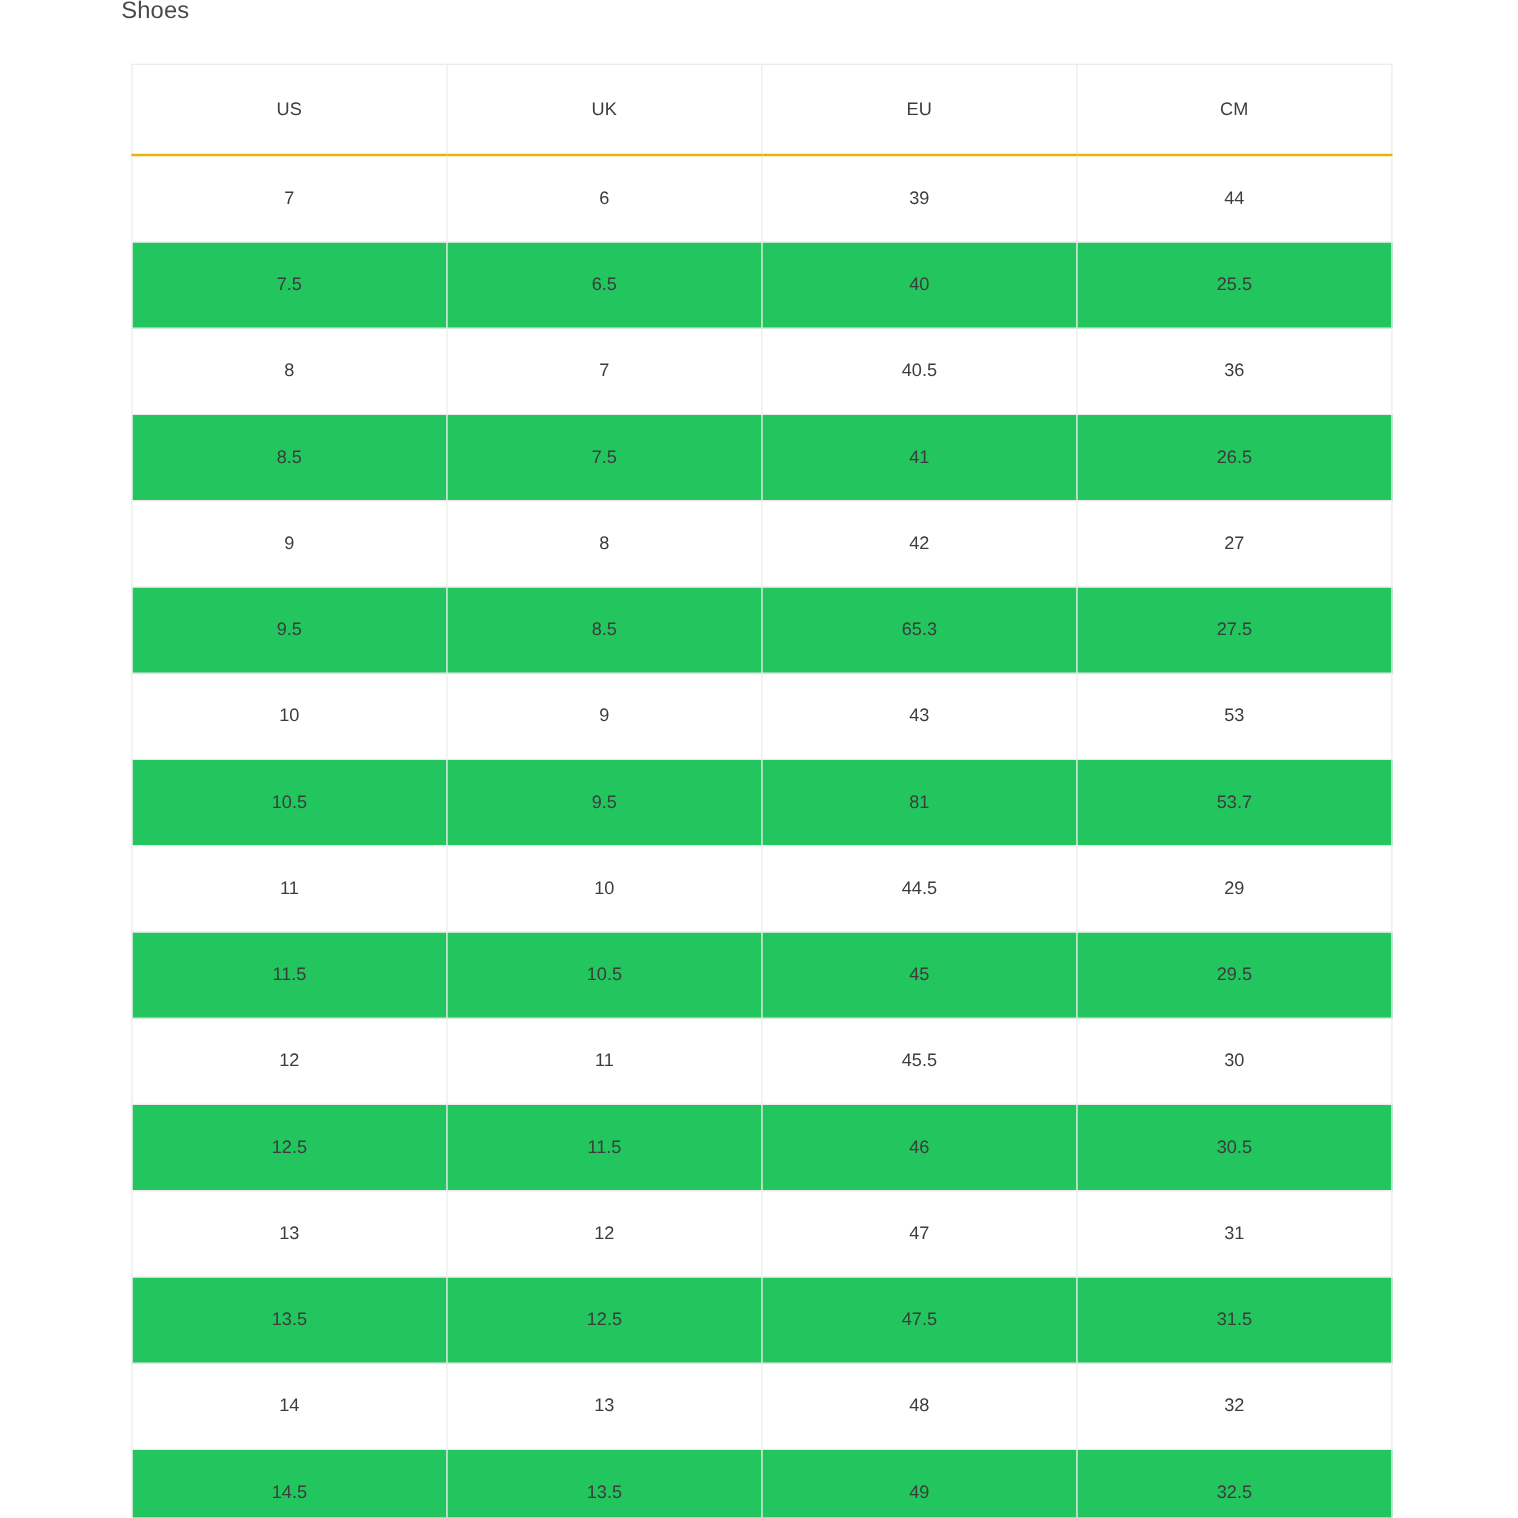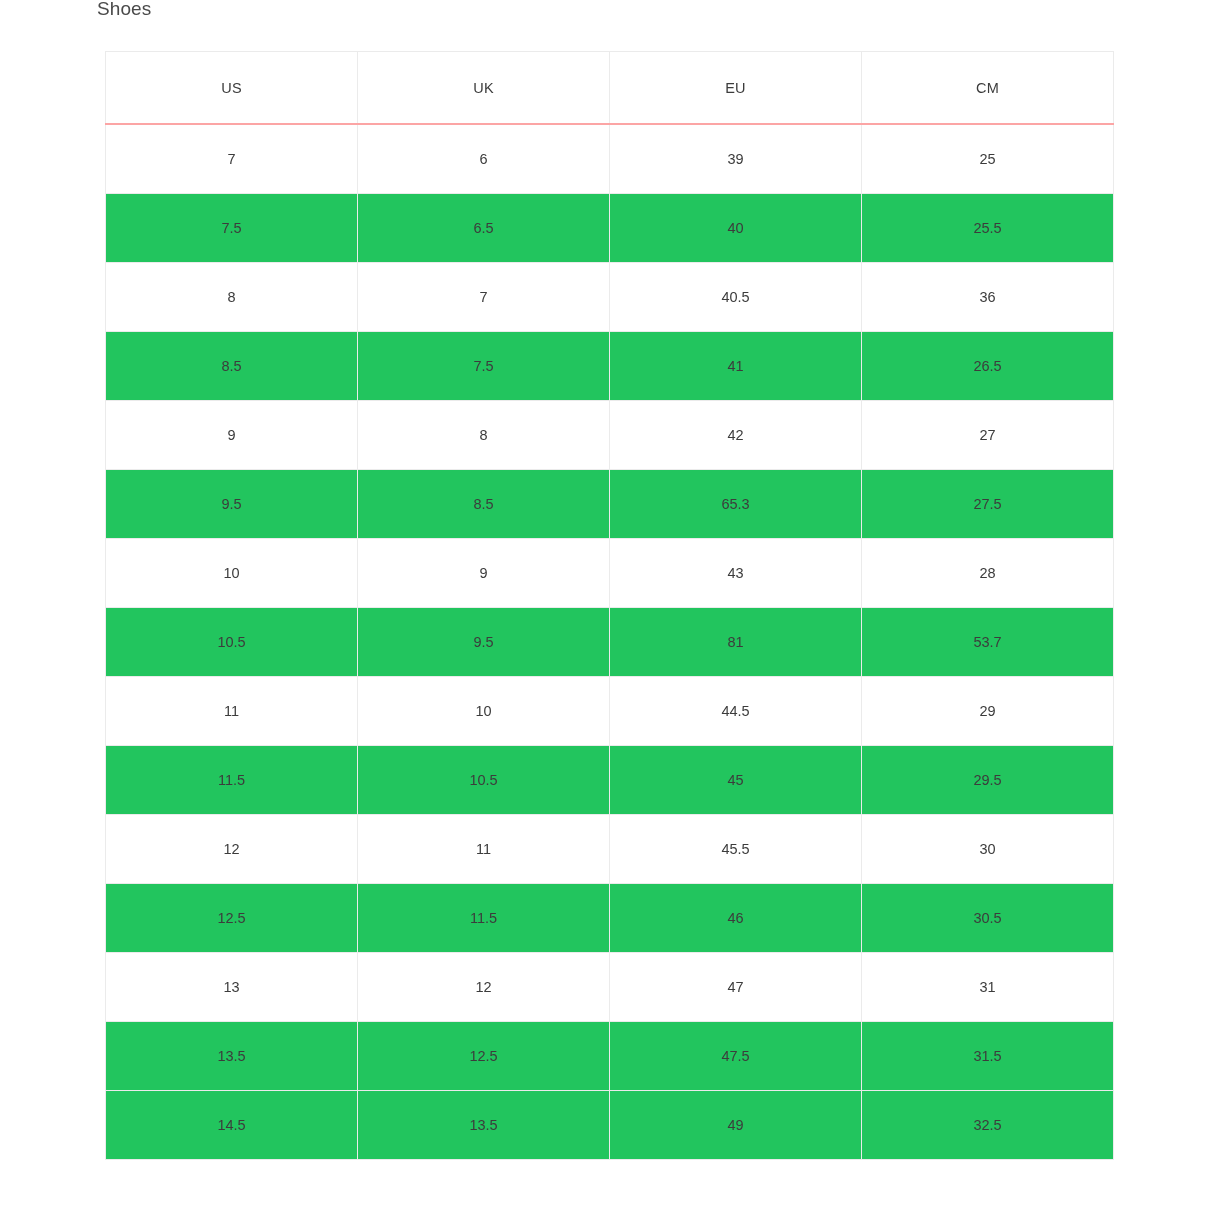--- a/index.html
+++ b/index.html
@@ -59,21 +59,21 @@
     vertical-align: middle;
     font-weight: 400;
     font-size: 14.5px;
     line-height: 18px;
     color: #3c3c3c;
     padding: 0;
   }
 
   table.size-chart thead th {
     height: 71px;
-    border-bottom: 2px solid #fca5a5;
+    border-bottom: 2px solid #eab308;
     background: #ffffff;
     letter-spacing: 0.3px;
     text-align: center;
   }
 
   table.size-chart tbody td {
     height: 68px;
   }
 
   table.size-chart tbody tr.alt td {
@@ -110,21 +110,21 @@
           <th>EU</th>
           <th>CM</th>
         </tr>
       </thead>
       <tbody>
 
         <tr>
           <td>7</td>
           <td>6</td>
           <td>39</td>
-          <td>25</td>
+          <td>44</td>
         </tr>
 
         <tr class="alt">
           <td>7.5</td>
           <td>6.5</td>
           <td>40</td>
           <td>25.5</td>
         </tr>
 
         <tr>
@@ -152,21 +152,21 @@
           <td>9.5</td>
           <td>8.5</td>
           <td>65.3</td>
           <td>27.5</td>
         </tr>
 
         <tr>
           <td>10</td>
           <td>9</td>
           <td>43</td>
-          <td>28</td>
+          <td>53</td>
         </tr>
 
         <tr class="alt">
           <td>10.5</td>
           <td>9.5</td>
           <td>81</td>
           <td>53.7</td>
         </tr>
 
         <tr>
@@ -204,20 +204,26 @@
           <td>31</td>
         </tr>
 
         <tr class="alt">
           <td>13.5</td>
           <td>12.5</td>
           <td>47.5</td>
           <td>31.5</td>
         </tr>
 
+        <tr>
+          <td>14</td>
+          <td>13</td>
+          <td>48</td>
+          <td>32</td>
+        </tr>
 
         <tr class="alt">
           <td>14.5</td>
           <td>13.5</td>
           <td>49</td>
           <td>32.5</td>
         </tr>
 
       </tbody>
     </table>

